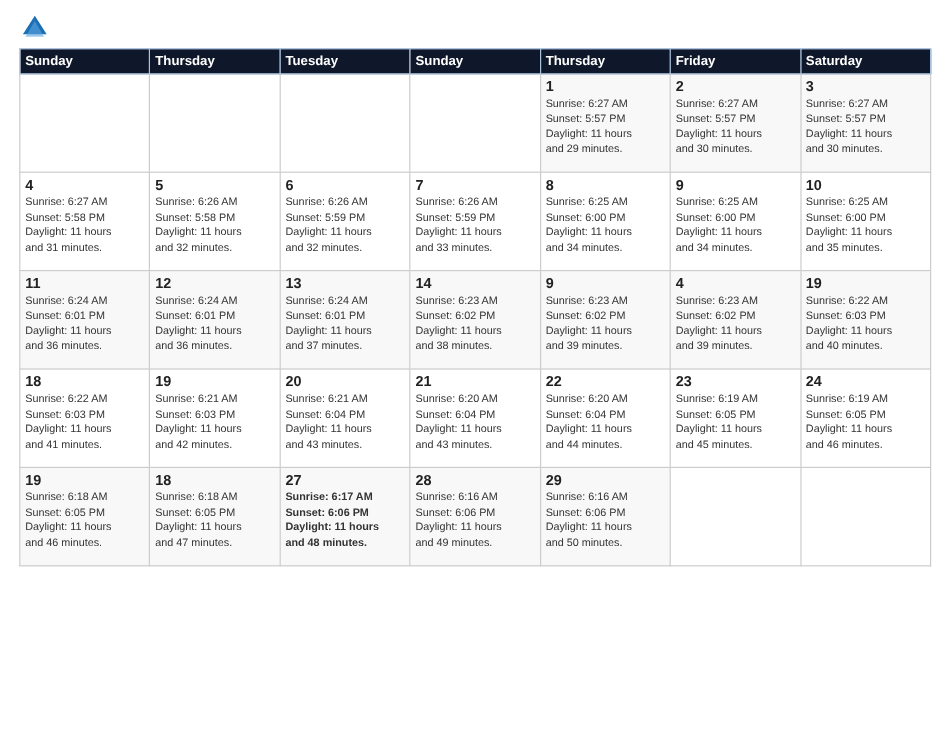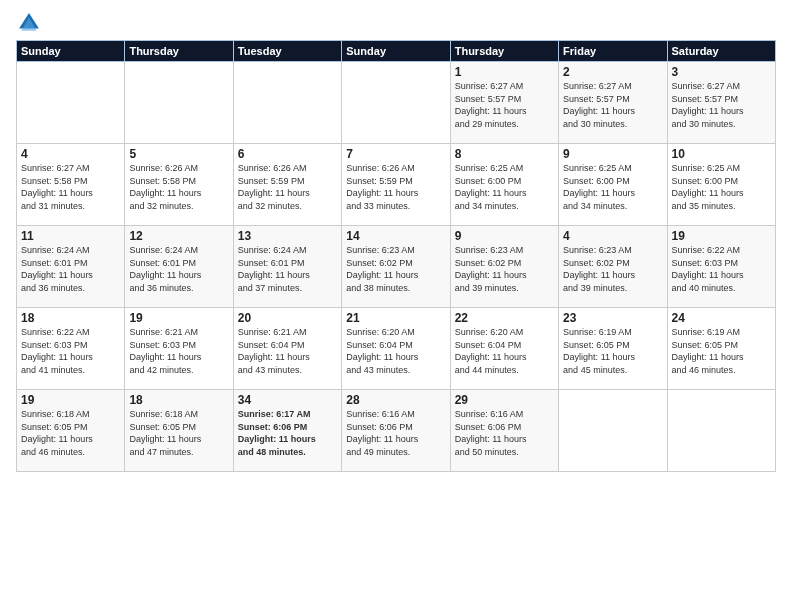--- a/index.html
+++ b/index.html
@@ -324,21 +324,21 @@
 and 46 minutes.</div>
           </td>
           <td>
             <span class="day-num">18</span>
             <div class="cell-info" style="white-space: pre-line;">Sunrise: 6:18 AM
 Sunset: 6:05 PM
 Daylight: 11 hours
 and 47 minutes.</div>
           </td>
           <td>
-            <span class="day-num">34</span>
+            <span class="day-num">27</span>
             <div class="cell-info" style="white-space: pre-line; font-weight: bold;">Sunrise: 6:17 AM
 Sunset: 6:06 PM
 Daylight: 11 hours
 and 48 minutes.</div>
           </td>
           <td>
             <span class="day-num">28</span>
             <div class="cell-info" style="white-space: pre-line;">Sunrise: 6:16 AM
 Sunset: 6:06 PM
 Daylight: 11 hours

